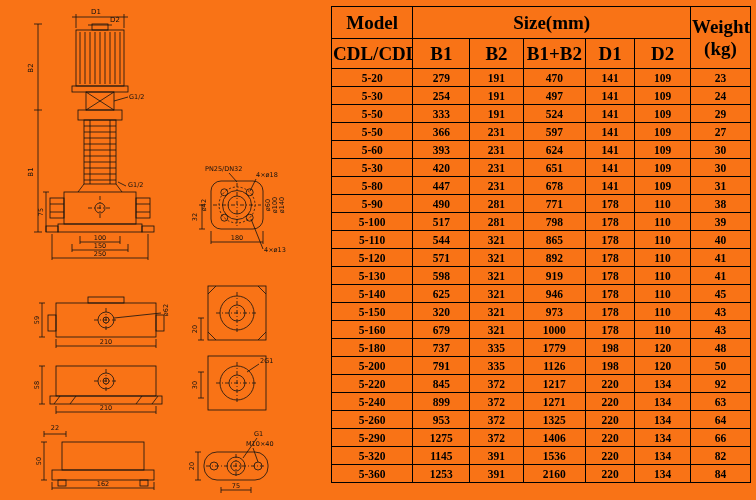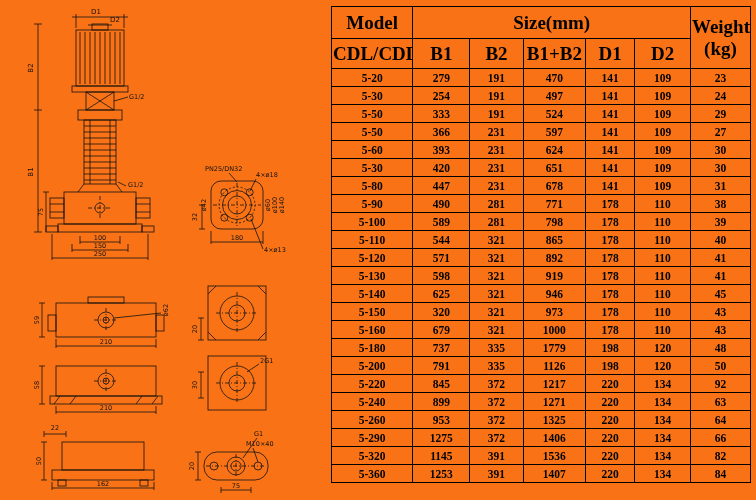--- a/index.html
+++ b/index.html
@@ -365,21 +365,21 @@
             <td>5-90</td>
             <td>490</td>
             <td>281</td>
             <td>771</td>
             <td>178</td>
             <td>110</td>
             <td>38</td>
           </tr>
           <tr>
             <td>5-100</td>
-            <td>589</td>
+            <td>517</td>
             <td>281</td>
             <td>798</td>
             <td>178</td>
             <td>110</td>
             <td>39</td>
           </tr>
           <tr>
             <td>5-110</td>
             <td>544</td>
             <td>321</td>
@@ -493,21 +493,21 @@
             <td>391</td>
             <td>1536</td>
             <td>220</td>
             <td>134</td>
             <td>82</td>
           </tr>
           <tr>
             <td>5-360</td>
             <td>1253</td>
             <td>391</td>
-            <td>1407</td>
+            <td>2160</td>
             <td>220</td>
             <td>134</td>
             <td>84</td>
           </tr>
         </tbody>
     </table>
   </div>
 
 </div>
 

